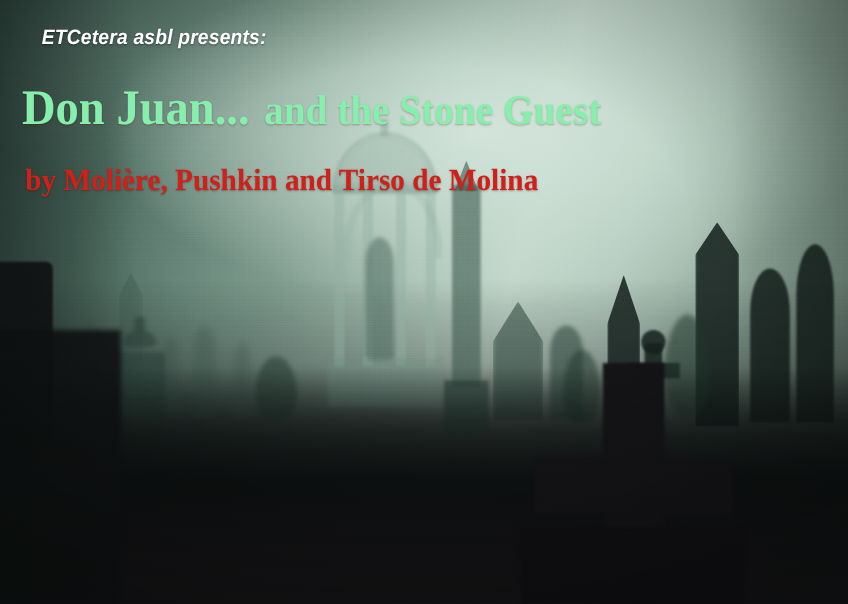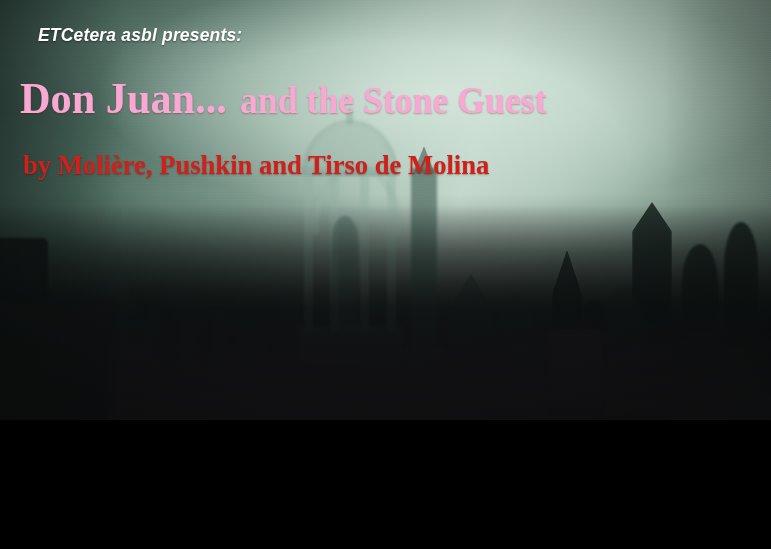--- a/index.html
+++ b/index.html
@@ -3,21 +3,21 @@
 <meta charset="utf-8">
 <style>
   html, body {
     margin: 0;
     padding: 0;
     background: #000;
   }
   #poster {
     position: relative;
     width: 771px;
-    height: 420px;
+    height: 549px;
     overflow: hidden;
     font-family: "Liberation Serif", serif;
     background: #2c4a40;
   }
 
   
   .layer { position: absolute; inset: 0; }
 
   
   #bg-base {
@@ -185,21 +185,21 @@
     letter-spacing: 0.2px;
     transform: scaleX(0.92); transform-origin: left center;
     color: #ffffff;
     text-shadow: 0 1px 2px rgba(0,0,0,0.45);
     white-space: nowrap;
   }
 
   #title {
     position: absolute; left: 20px; top: 72px;
     white-space: nowrap;
-    color: #f9a8d4;
+    color: #86efac;
     text-shadow: 0 1px 2px rgba(80,0,0,0.30);
   }
   #title .big {
     font-size: 45px; font-weight: bold;
     transform: scaleX(0.94); display: inline-block; transform-origin: left center;
   }
   #title .small {
     font-size: 38px; font-weight: bold;
     transform: scaleX(0.94); display: inline-block; transform-origin: left center;
   }

